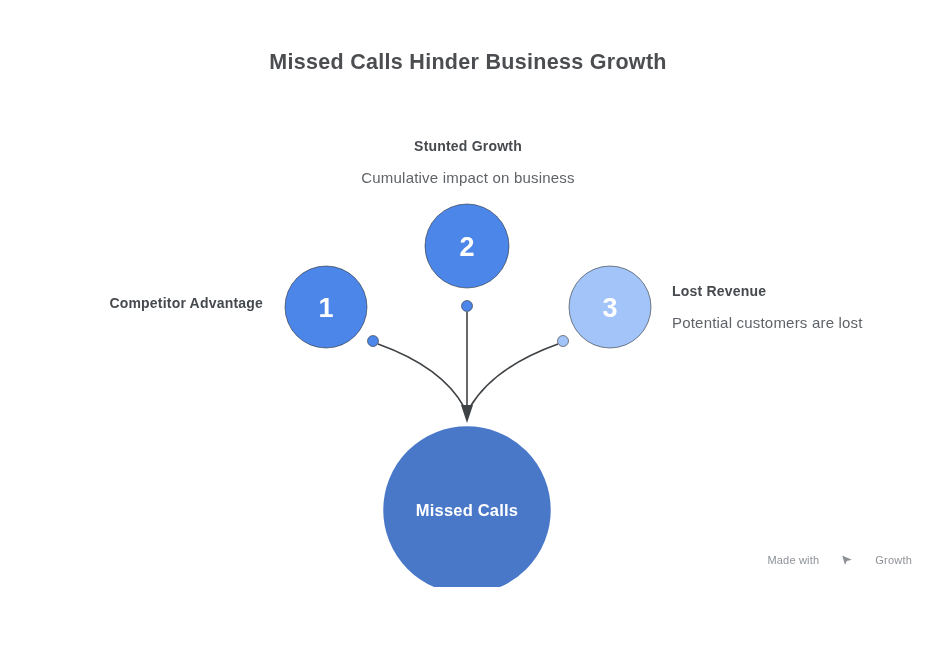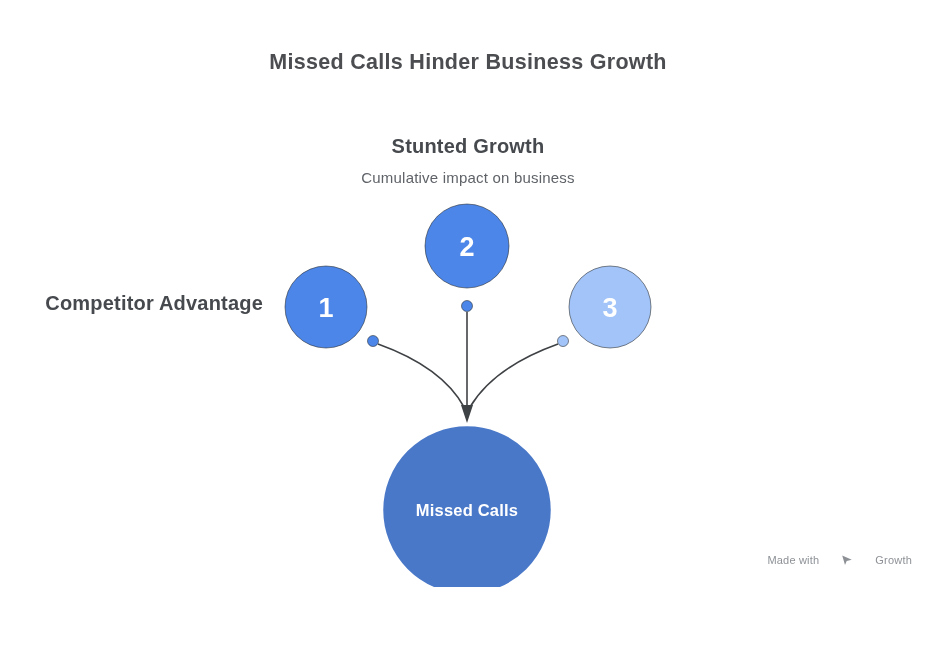--- a/index.html
+++ b/index.html
@@ -20,21 +20,21 @@
     top: 50px;
     left: 0;
     width: 936px;
     text-align: center;
     font-size: 21.5px;
     font-weight: bold;
     letter-spacing: 0.3px;
     color: #4b4d50;
   }
   .node-heading {
-    font-size: 20px;
+    font-size: 14px;
     font-weight: bold;
     color: #46494d;
     letter-spacing: 0.2px;
     line-height: 17px;
   }
   .node-subheading {
     font-size: 15px;
     font-weight: normal;
     color: #5f6368;
     letter-spacing: 0.2px;
@@ -105,20 +105,22 @@
   <div class="node-text-top">
     <div class="node-heading">Stunted Growth</div>
     <div class="node-subheading">Cumulative impact on business</div>
   </div>
 
   <div class="node-text-left">
     <div class="node-heading">Competitor Advantage</div>
   </div>
 
   <div class="node-text-right">
+    <div class="node-heading">Lost Revenue</div>
+    <div class="node-subheading">Potential customers are lost</div>
   </div>
 
   <svg class="diagram-svg" width="936" height="665" viewBox="0 0 936 665">
 
     <path d="M378 344 Q442 367 464 407" fill="none" stroke-width="1.6" stroke="#3F4245"></path>
     <path d="M467 312 L467 406" fill="none" stroke-width="1.6" stroke="#3F4245"></path>
     <path d="M558 344 Q494 367 470 407" fill="none" stroke-width="1.6" stroke="#3F4245"></path>
     <polygon points="461,405 473,405 467,423" fill="#3F4245"></polygon>
 
     <circle cx="373" cy="341" r="5.5" stroke="rgba(33,36,40,0.55)" stroke-width="1" fill="#4C86E8"></circle>

